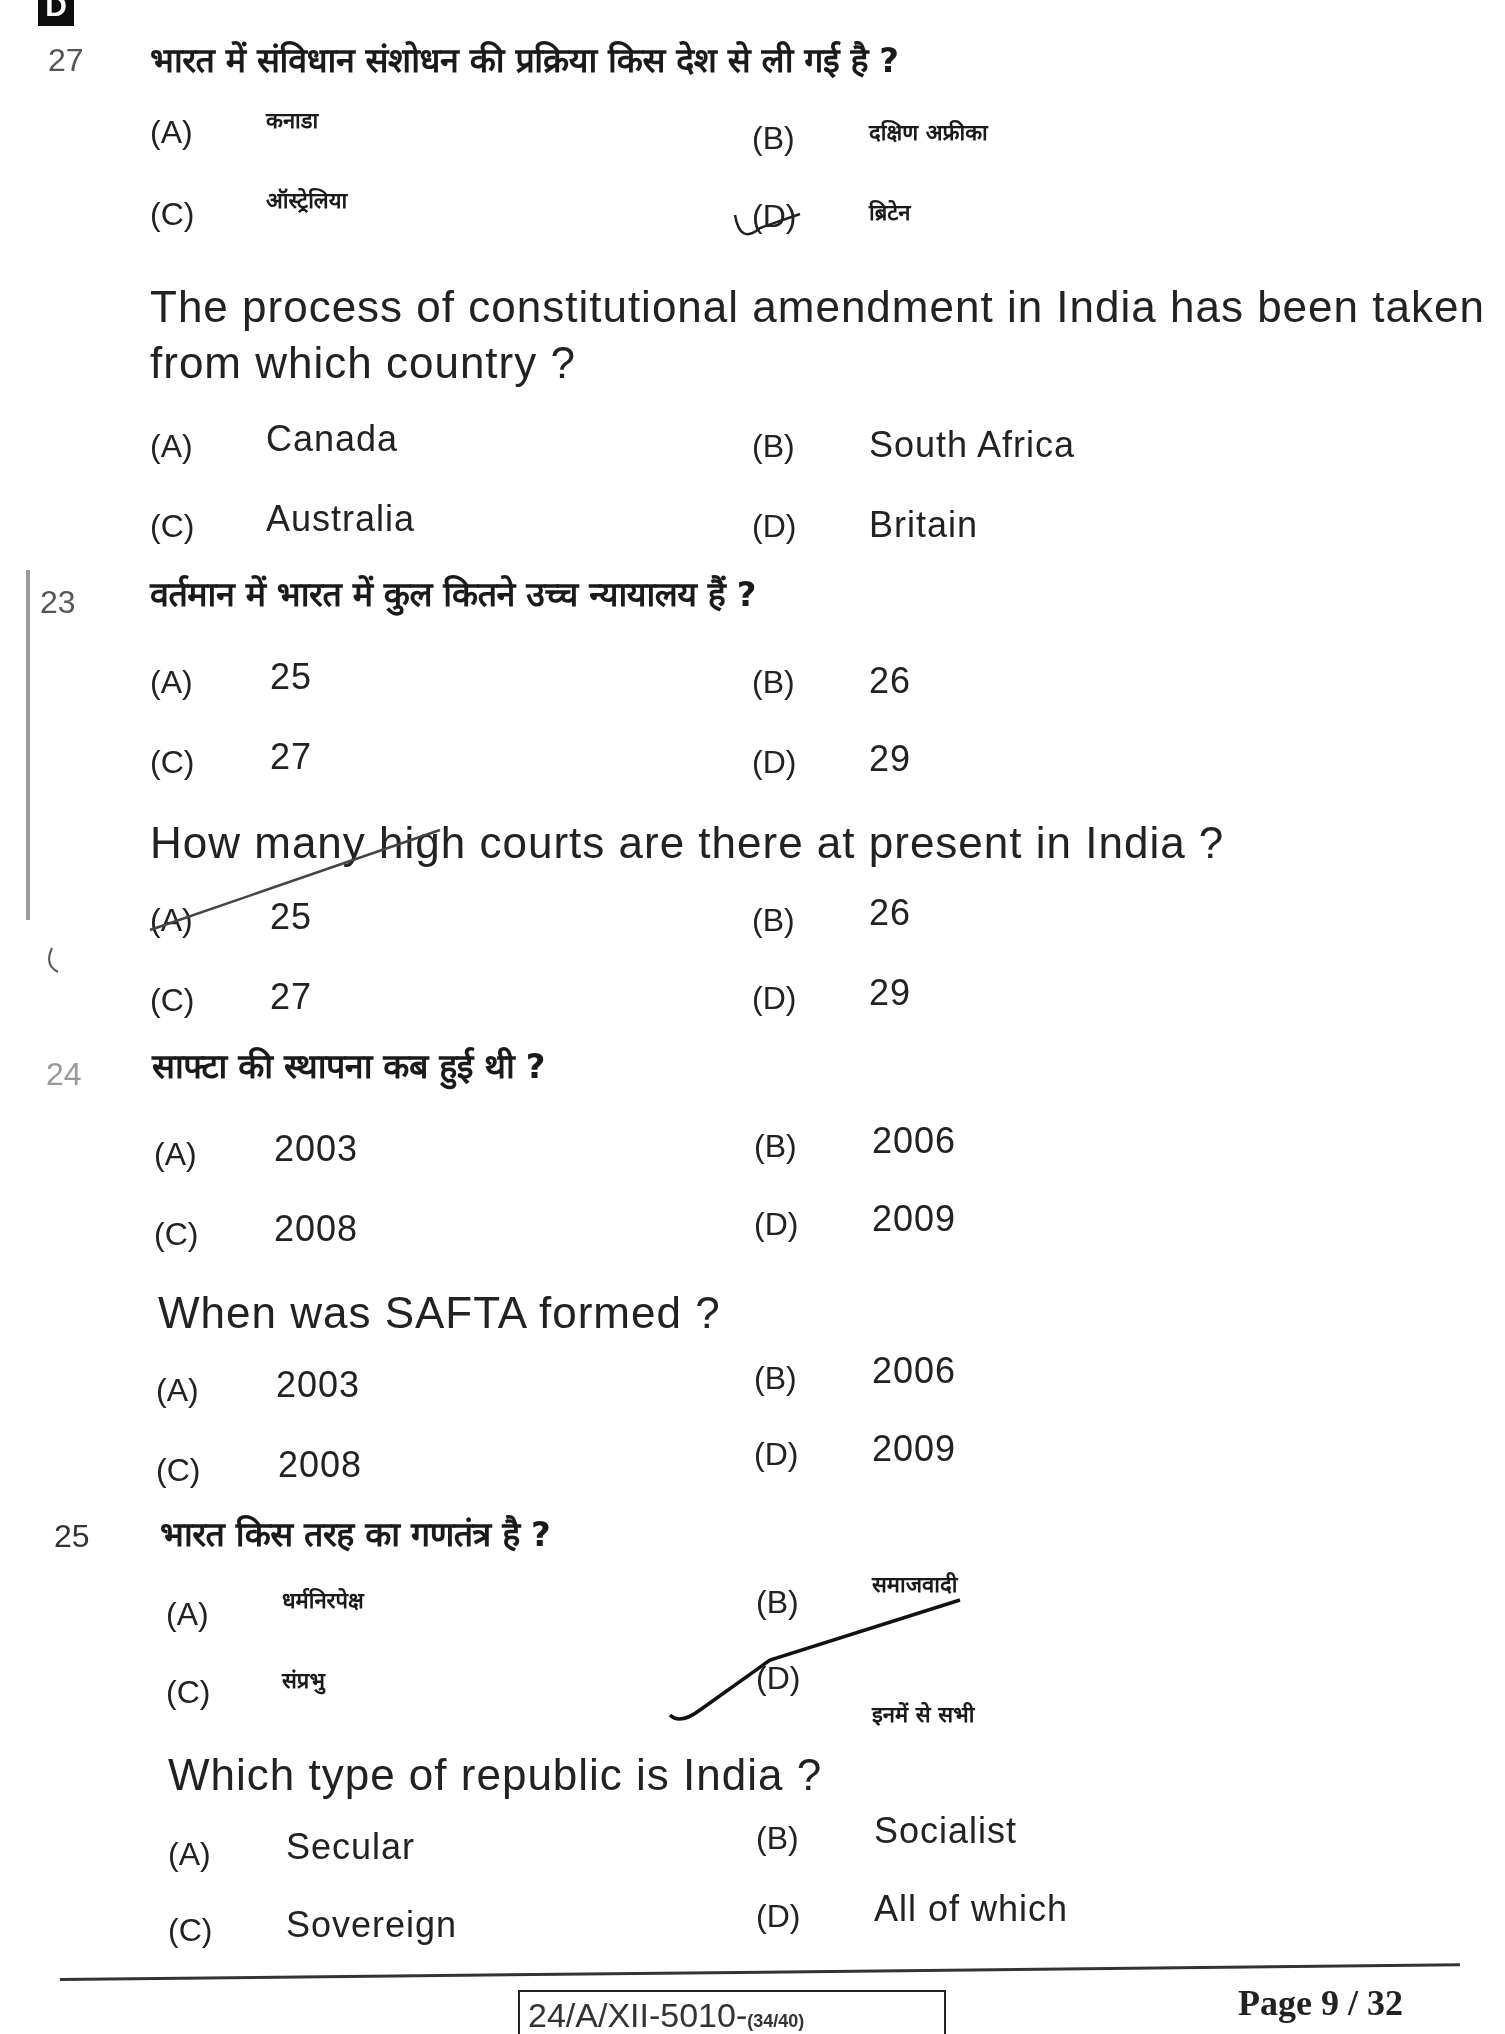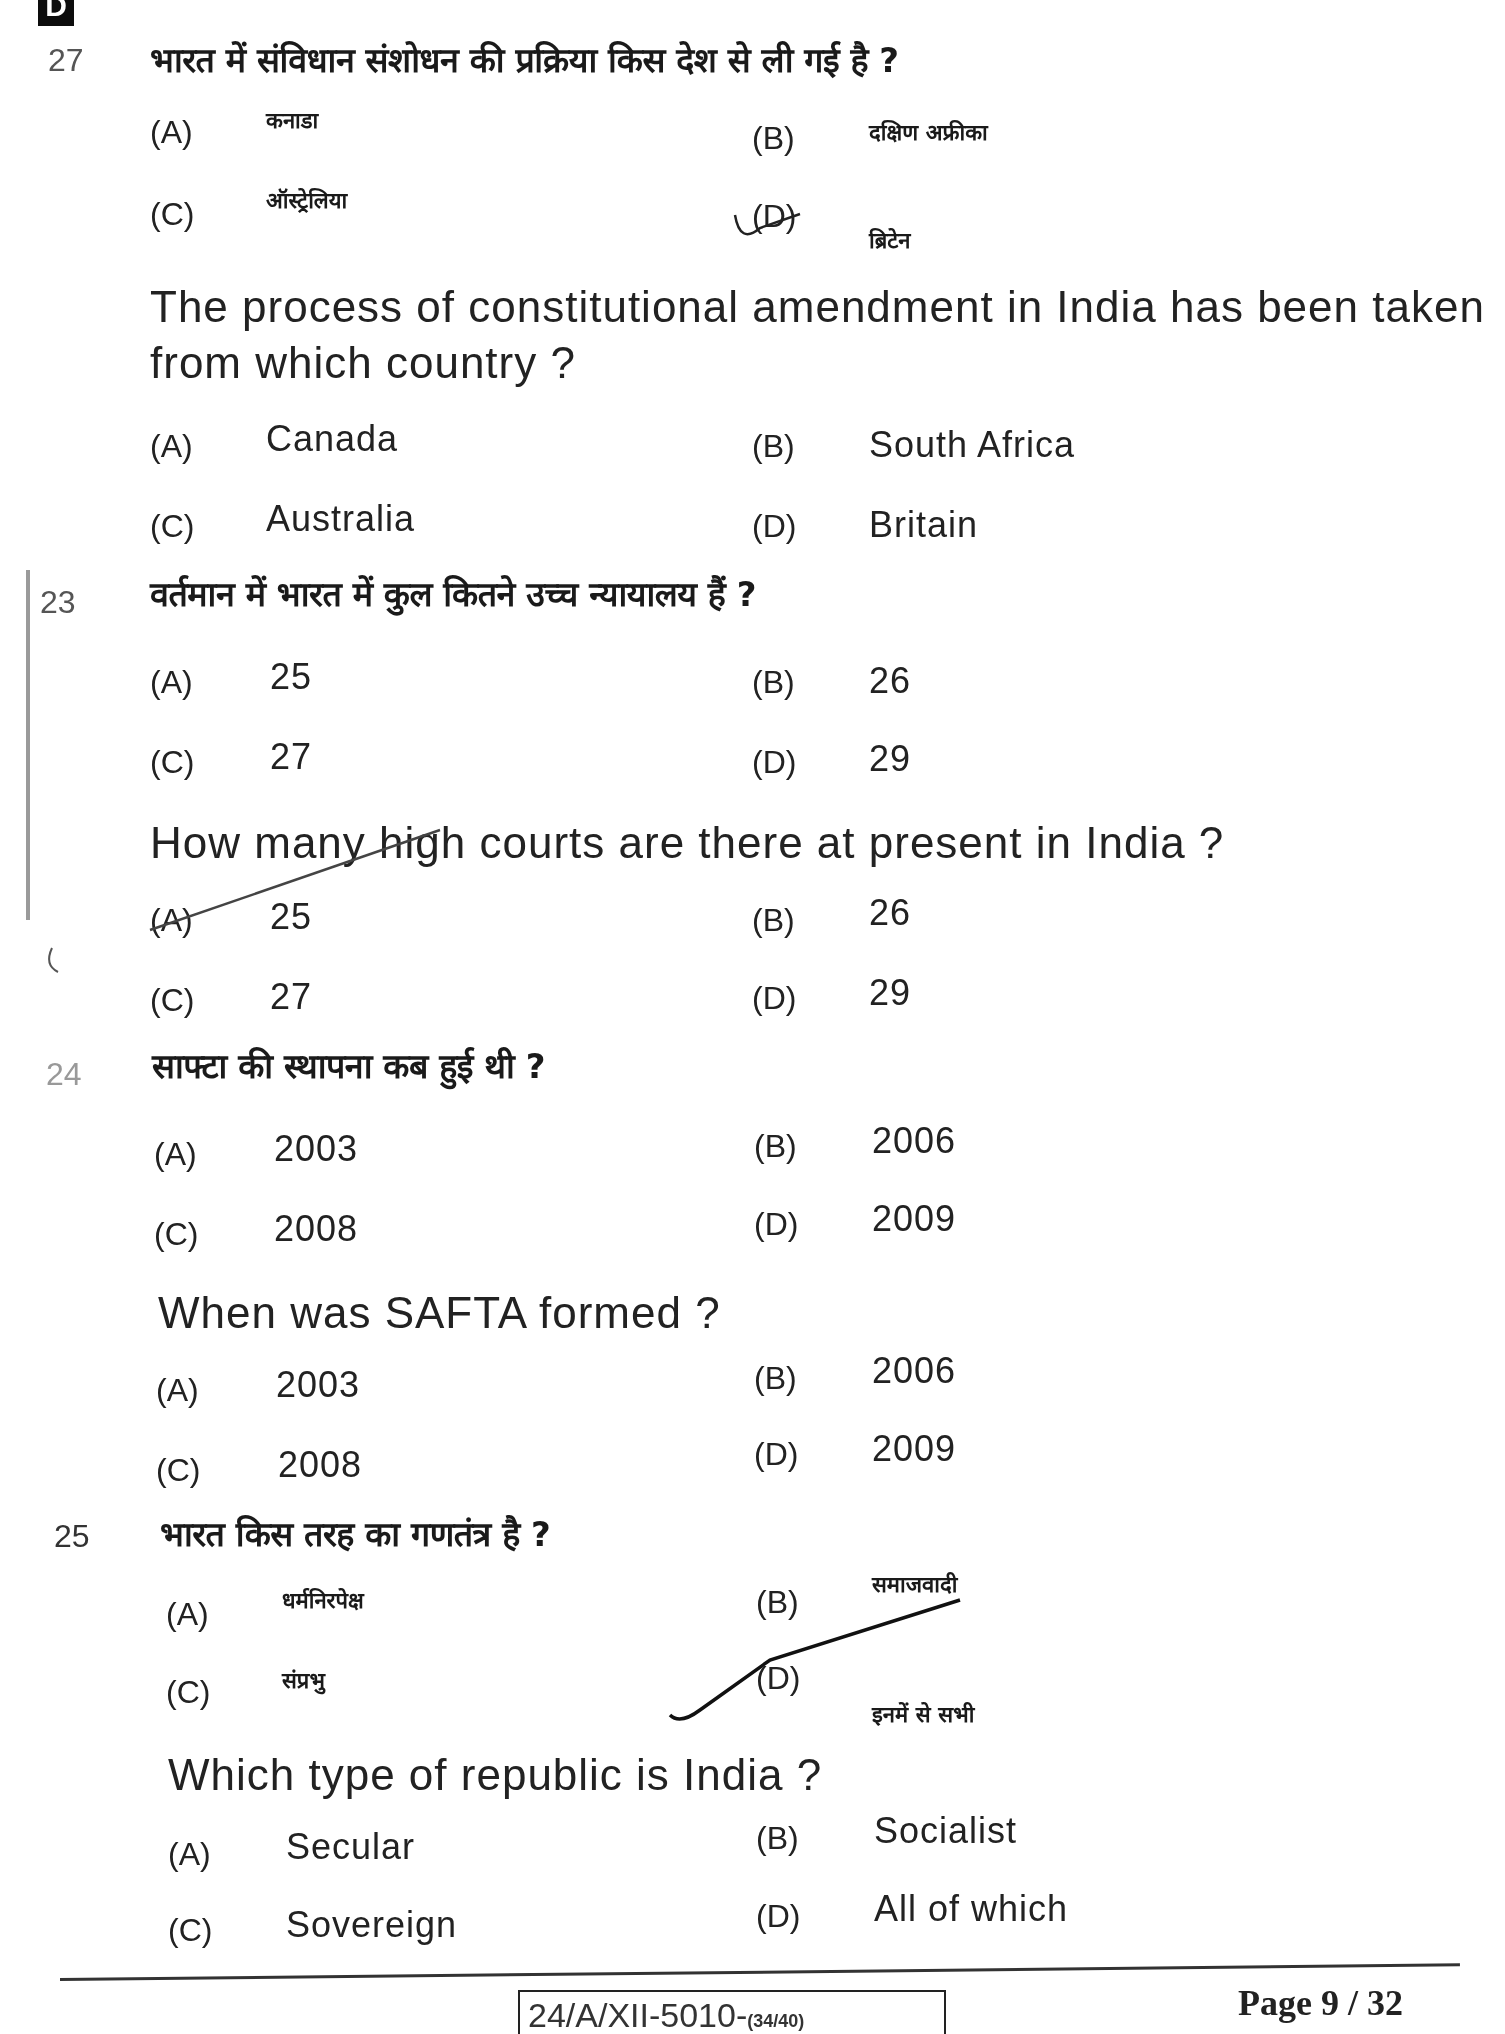--- a/index.html
+++ b/index.html
@@ -31,21 +31,21 @@
 
 <div class="abs qnum" style="left:48px;top:42px;">27</div>
 <div class="abs hq" style="left:150px;top:36px;">भारत में संविधान संशोधन की प्रक्रिया किस देश से ली गई है ?</div>
 <div class="abs lbl" style="left:150px;top:114px;">(A)</div>
 <div class="abs hval" style="left:266px;top:104px;">कनाडा</div>
 <div class="abs lbl" style="left:752px;top:120px;">(B)</div>
 <div class="abs hval" style="left:869px;top:116px;">दक्षिण अफ्रीका</div>
 <div class="abs lbl" style="left:150px;top:196px;">(C)</div>
 <div class="abs hval" style="left:266px;top:184px;">ऑस्ट्रेलिया</div>
 <div class="abs lbl" style="left:752px;top:198px;">(D)</div>
-<div class="abs hval" style="left:869px;top:196px;margin-top:28px;">ब्रिटेन</div>
+<div class="abs hval" style="left:869px;top:196px;">ब्रिटेन</div>
 
 <div class="abs eq" style="left:150px;top:282px;">The process of constitutional amendment in India has been taken</div>
 <div class="abs eq" style="left:150px;top:338px;">from which country ?</div>
 <div class="abs lbl" style="left:150px;top:428px;">(A)</div>
 <div class="abs val" style="left:266px;top:418px;">Canada</div>
 <div class="abs lbl" style="left:752px;top:428px;">(B)</div>
 <div class="abs val" style="left:869px;top:424px;">South Africa</div>
 <div class="abs lbl" style="left:150px;top:508px;">(C)</div>
 <div class="abs val" style="left:266px;top:498px;">Australia</div>
 <div class="abs lbl" style="left:752px;top:508px;">(D)</div>

